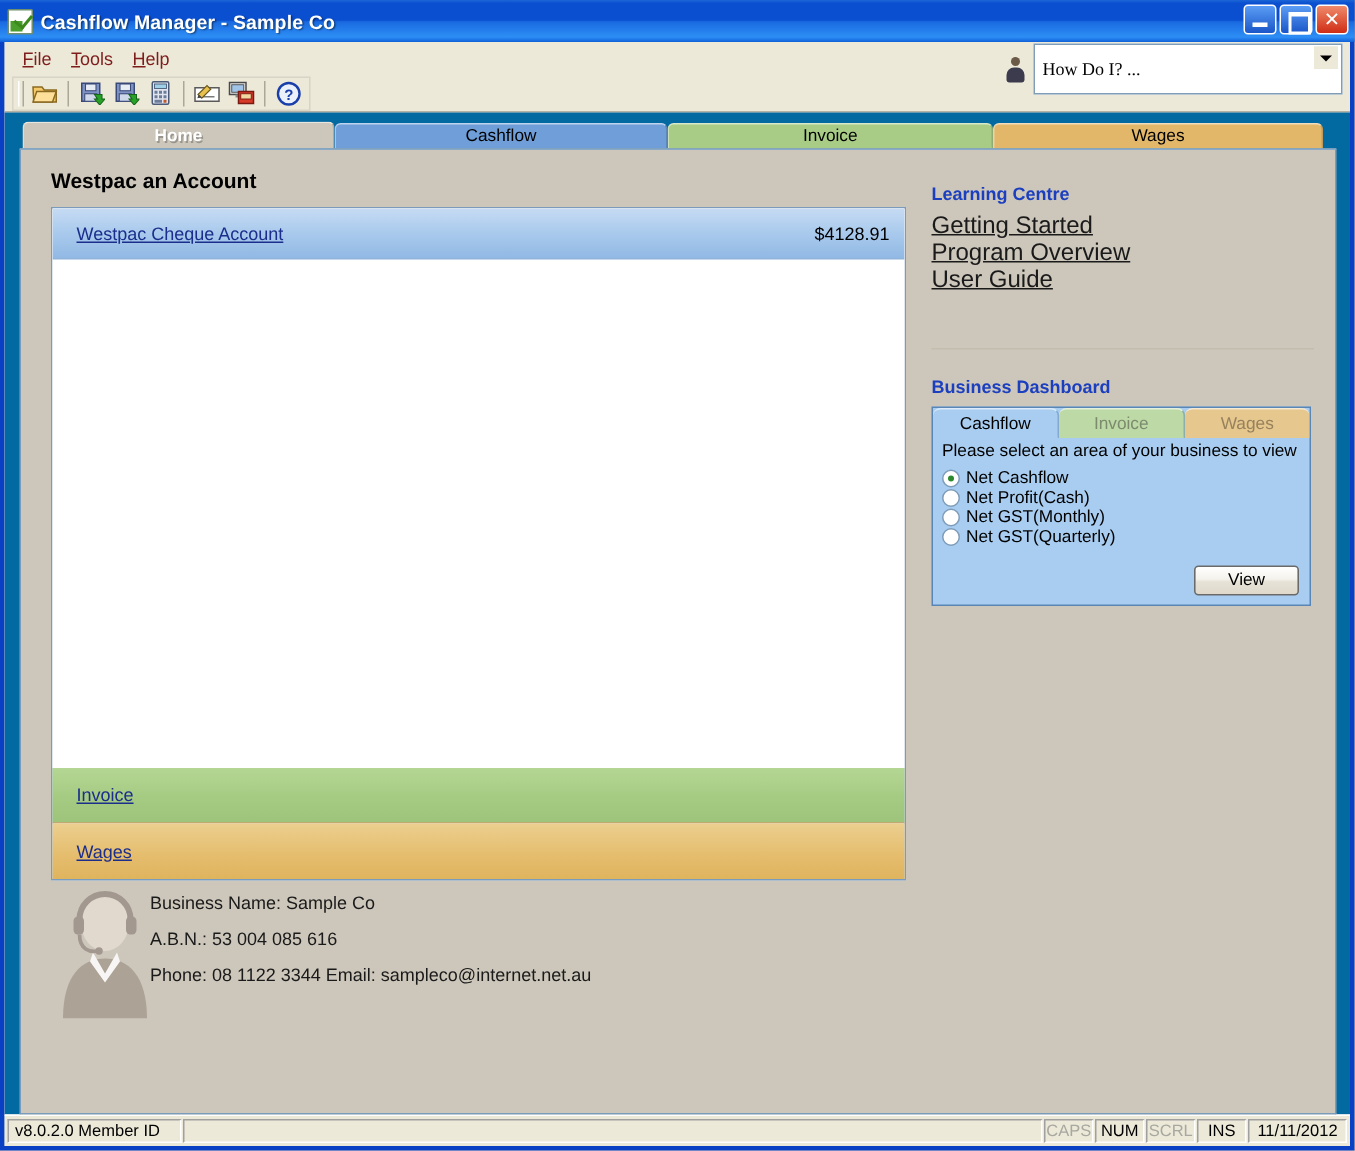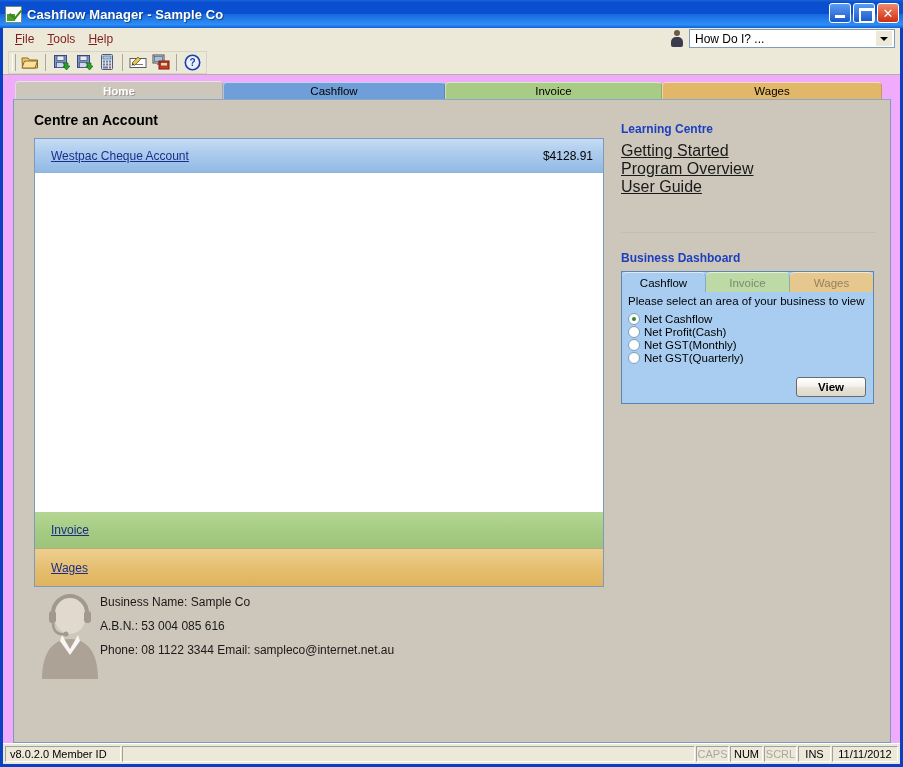--- a/index.html
+++ b/index.html
@@ -124,26 +124,27 @@
   #person-icon::before {
     content:""; position:absolute; left:5px; top:1px;
     width:6px; height:6px; border-radius:50%; background:#6b5a47;
   }
   #person-icon::after {
     content:""; position:absolute; left:2px; top:8px;
     width:12px; height:10px; border-radius:5px 5px 2px 2px;
     background:#3b3b4d;
   }
   #howdoi {
-    width: 206px; height: 19px;
+    width: 206px; height: 34px;
     background: #ffffff;
     border: 1px solid #7f9db9;
     display: flex; align-items: center;
     position: relative;
     cursor: pointer;
+    font-family: Liberation Serif, serif;
   }
   #howdoi .val {
     font-size: 12px; color: #000; padding-left: 5px;
     white-space: nowrap;
   }
   #howdoi .arrow {
     position: absolute; right: 2px; top: 1px;
     width: 16px; height: 15px;
     background: #ece9d8;
     border: 1px solid #ece9d8;
@@ -174,21 +175,21 @@
   .tbtn {
     width: 22px; height: 21px;
     display:flex; align-items:center; justify-content:center;
     cursor:pointer; position: relative;
   }
   .tsep { width:1px; height:17px; background:#aca899; margin:0 3px; }
 
   
   #body {
     flex: 1 1 auto;
-    background: #f0abfc;
+    background: #0369a1;
     padding: 2px 2px 0 2px;
     display: flex; flex-direction: column;
     overflow: hidden;
   }
   #content-frame {
     flex: 1 1 auto;
     margin: 4px 7px 0 8px;
     display: flex; flex-direction: column;
     overflow: hidden;
   }
@@ -409,21 +410,20 @@
     background: #2d8a2d;
   }
   .radio-label { font-size: 11.5px; color: #000; white-space: nowrap; }
 
   #view-btn-wrap {
     position: absolute; right: 7px; bottom: 6px;
   }
   #view-btn {
     min-width: 70px;
     padding: 3px 20px;
-    font-weight: bold;
   }
 
   
   #statusbar {
     height: 21px;
     background: #ece9d8;
     display: flex; align-items: stretch;
     flex: 0 0 auto;
     border-top: 1px solid #ffffff;
     padding: 2px 2px;
@@ -555,21 +555,21 @@
           <div class="mtab home">Home</div>
           <div class="mtab cash">Cashflow</div>
           <div class="mtab inv">Invoice</div>
           <div class="mtab wag">Wages</div>
         </div>
 
         <div id="page">
 
           <div id="left-col">
 
-            <div id="select-account-title">Centre an Account</div>
+            <div id="select-account-title">Westpac an Account</div>
 
             <div id="acct-box">
               <div id="acct-rows">
                 <div class="acct-row">
                   <span class="acct-name">Westpac Cheque Account</span>
                   <span class="acct-bal">$4128.91</span>
                 </div>
               </div>
               <div class="strip invoice">
                 <a>Invoice</a>

